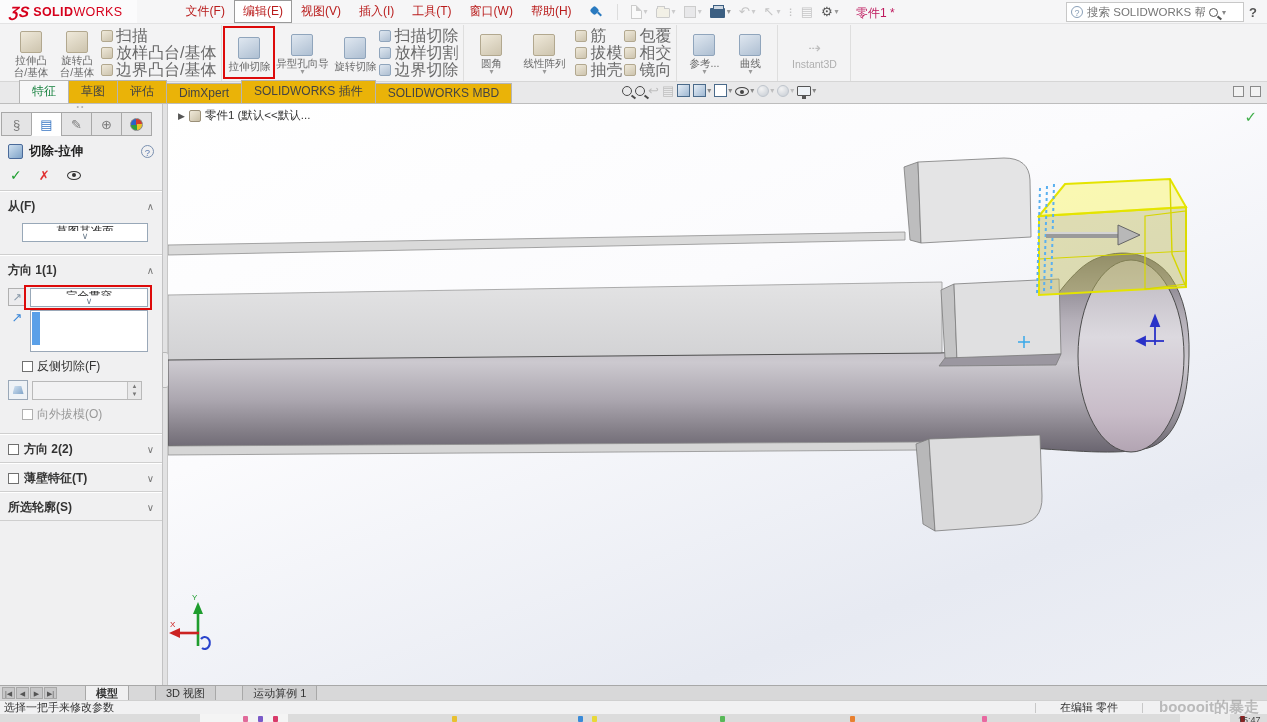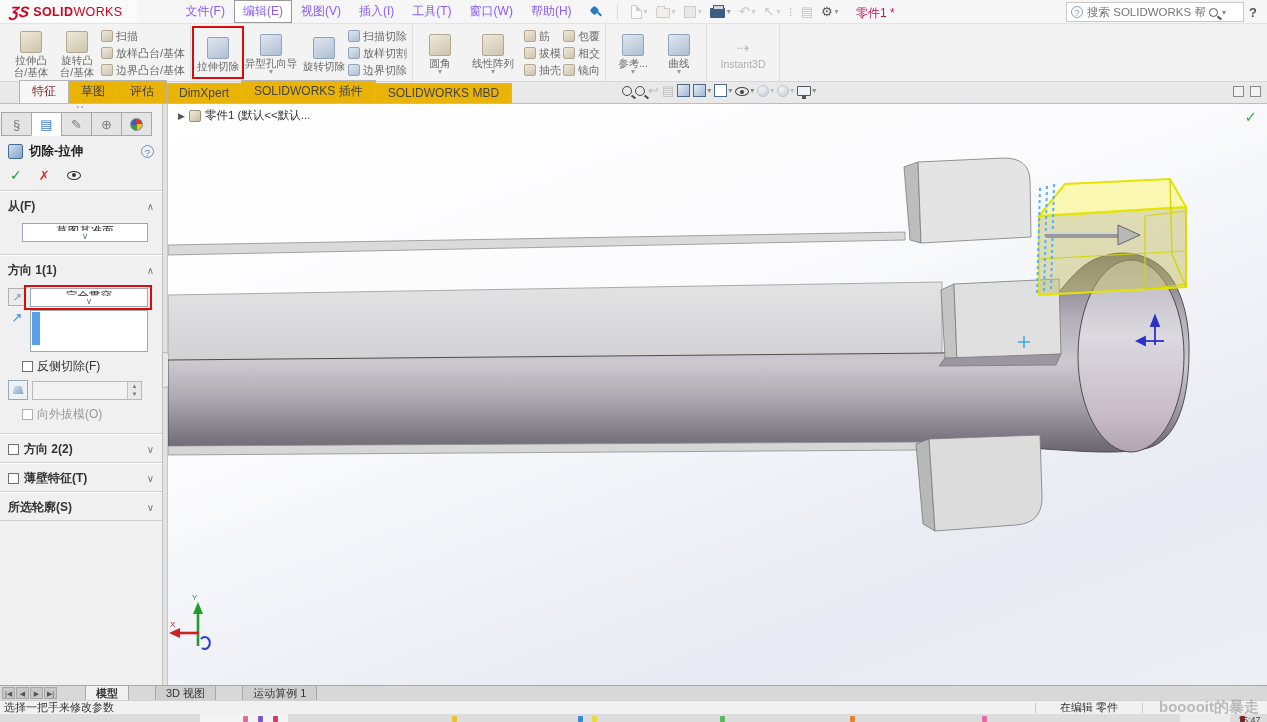--- a/index.html
+++ b/index.html
@@ -8,21 +8,21 @@
   body { background:#f0f0f1; display:flex; flex-direction:column; }
 
   
   .menubar { height:24px; background:#f6f6f7; border-bottom:1px solid #e3e3e4;
     display:flex; align-items:center; flex:0 0 auto; }
   .logo { display:flex; align-items:center; padding:0 14px 0 10px; height:100%; background:#fbfbfc; }
   .logo-ds { color:var(--logo_red); font-weight:bold; font-style:italic; font-size:15px; margin-right:4px; transform:skewX(-8deg); }
   .logo-word { color:var(--logo_red); font-size:12.5px; letter-spacing:.4px; }
   .logo-word b { font-weight:700; }
   .menu-items { display:flex; align-items:center; margin-left:40px; }
-  .menu-item { padding:3px 9px; color:#8b5cf6; cursor:default; }
+  .menu-item { padding:3px 9px; color:#b91c1c; cursor:default; }
   .menu-item.active { border:1px solid #9a9a9a; background:#fff; padding:2px 8px; }
   .pin { width:14px; height:14px; position:relative; margin-left:8px; }
   .pin::before { content:""; position:absolute; left:2px; top:2px; width:7px; height:7px; background:#2a7ac0; border-radius:2px; transform:rotate(45deg); }
   .pin::after { content:""; position:absolute; left:8px; top:8px; width:5px; height:2px; background:#2a7ac0; transform:rotate(45deg); }
   .qa { display:flex; align-items:center; margin-left:14px; border-left:1px solid #ddd; padding-left:10px; gap:2px; }
   .qa-btn { display:flex; align-items:center; gap:2px; padding:1px 3px; }
   .qa-btn .caret { font-size:8px; color:#999; }
   .dim { opacity:.45; }
   .ic-newdoc { width:11px; height:14px; background:#fff; border:1px solid #9a9a9a; position:relative; }
   .ic-newdoc::after { content:""; position:absolute; right:-1px; top:-1px; border:3px solid #f6f6f7; border-left-color:#9a9a9a; border-bottom-color:#9a9a9a; }
@@ -42,36 +42,36 @@
   .help-q { color:#555; font-weight:bold; font-size:13px; }
 
   
   .ribbon { height:58px; background:#f3f3f4; border-bottom:1px solid #d6d6d6; display:flex; align-items:stretch; padding:1px 0 0 4px; flex:0 0 auto; }
   .rb-group { display:flex; align-items:stretch; padding:2px 5px; border-right:1px solid #dedede; gap:2px; }
   .rb-big { width:44px; display:flex; flex-direction:column; align-items:center; justify-content:center; text-align:center; position:relative; padding-top:2px; }
   .rb-big .lbl { font-size:10.5px; line-height:12px; color:#6a6a6a; word-break:break-all; margin-top:1px; }
   .rb-big .caret { font-size:8px; color:#9a9a9a; line-height:6px; }
   .rb-wide { width:58px; }
   .rb-stack { display:flex; flex-direction:column; justify-content:center; gap:1px; }
-  .rb-sm { display:flex; align-items:center; gap:3px; height:16px; color:#6a6a6a; font-size:11px; white-space:nowrap; }
+  .rb-sm { display:flex; align-items:center; gap:3px; height:16px; color:#6a6a6a; font-size:16px; white-space:nowrap; }
   .fi { background:linear-gradient(150deg,#efe9da,#cdc4ae); border:1px solid #b2a88f; border-radius:2px; }
   .fi.big { width:22px; height:22px; }
   .fi.sm { width:12px; height:12px; flex:0 0 auto; }
   .fi.bluish { background:linear-gradient(150deg,#dfe7f0,#aebfd2); border-color:#90a5bc; }
   .red-box { position:absolute; border:2px solid var(--accent_red); pointer-events:none; }
   .rb-annot { left:-4px; top:-1px; right:-4px; bottom:0; }
   .instant3d { width:62px; opacity:.5; justify-content:center; }
   .instant3d .lbl { word-break:normal; }
   .i3d-arrow { color:#8a8a8a; font-size:15px; }
 
   
   .cmdrow { height:22px; background:#e9e9ea; border-bottom:1px solid #bdbdbd; display:flex; align-items:flex-end; flex:0 0 auto; position:relative; }
   .ctab { padding:2px 12px 3px; border:1px solid #b5b5b5; border-bottom:none; background:#eab308; color:#444; margin-left:-1px; white-space:nowrap; }
   .ctab:first-child { margin-left:4px; }
-  .ctab.active { background:#f7f7f8; color:#7f1d1d;margin-left:19px; }
+  .ctab.active { background:#f7f7f8; color:#15803d;margin-left:19px; }
   .headsup { position:absolute; left:622px; top:2px; display:flex; align-items:center; gap:3px; }
   .hu { display:flex; align-items:center; gap:1px; }
   .hu .caret { font-size:8px; color:#888; }
   .hu-mag { width:10px; height:10px; border:1.7px solid #4a4a4a; border-radius:50%; position:relative; }
   .hu-mag::after { content:""; position:absolute; left:8px; top:9px; width:5px; height:2px; background:#4a4a4a; transform:rotate(40deg); }
   .hu-cube { width:13px; height:13px; background:linear-gradient(135deg,#e6eef6,#9fb8d2); border:1px solid #4a6a8a; }
   .hu-cube.outline { background:#fff; }
   .hu-eye { width:14px; height:9px; border:1.6px solid #444; border-radius:50%; position:relative; margin-top:2px; }
   .hu-eye::after { content:""; position:absolute; left:4px; top:1.5px; width:4px; height:4px; background:#444; border-radius:50%; }
   .hu-ball { width:12px; height:12px; border-radius:50%; background:radial-gradient(circle at 35% 30%,#fff,#9aa8b8); border:1px solid #8a98a8; }

